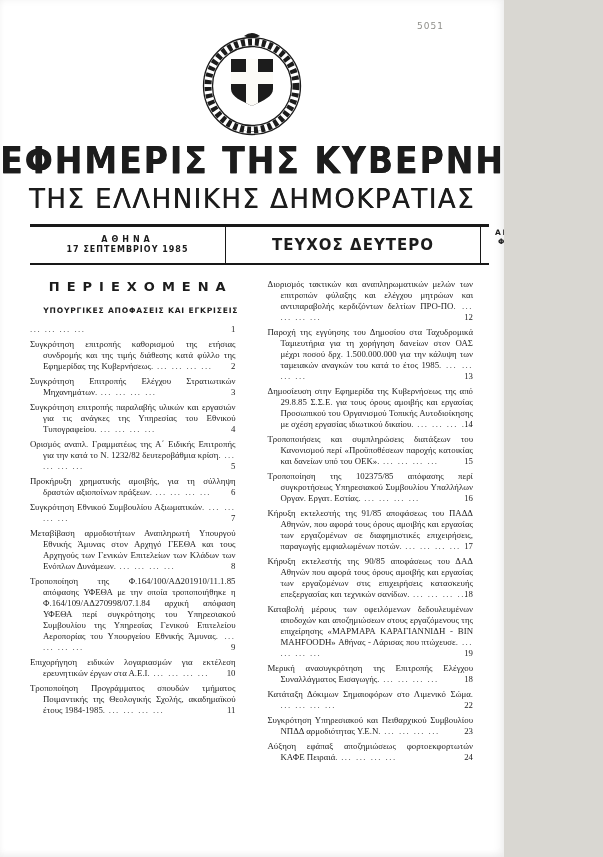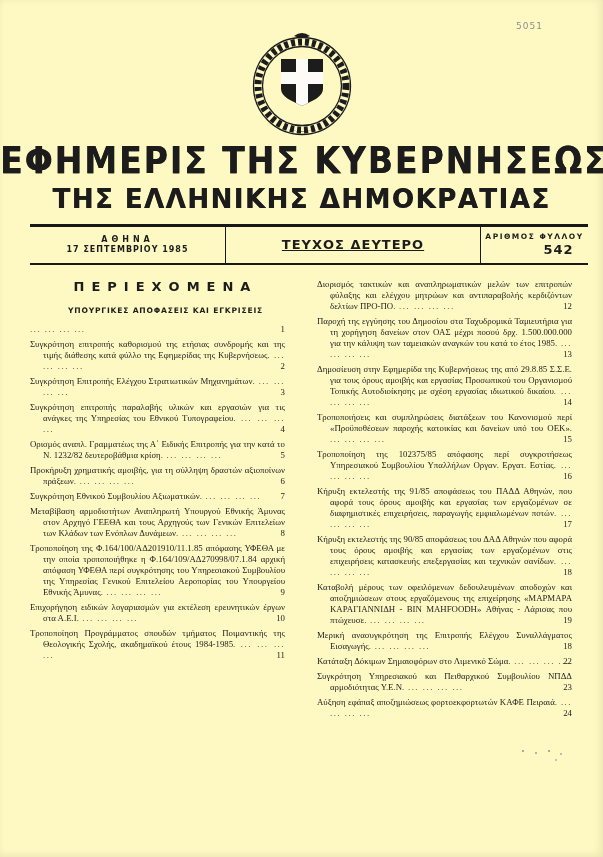--- a/index.html
+++ b/index.html
@@ -3,22 +3,22 @@
 <meta charset="utf-8">
 <style>
   html,body{margin:0;padding:0;}
   body{
     width:603px;height:857px;
     background:#d9d7d2;
     font-family:"Liberation Serif",serif;
   }
   .page{
     position:relative;
-    width:603px;height:857px;
-    background:#fef9c3;
+    width:504px;height:857px;
+    background:#ffffff;
     color:#1c1c1c;
     overflow:hidden;
     box-shadow:inset -4px 0 8px rgba(0,0,0,0.05), inset 0 -3px 6px rgba(0,0,0,0.04);
   }
   .corner-number{
     position:absolute;top:21px;right:60px;
     font-family:"DejaVu Sans",sans-serif;
     font-size:9px;color:#8f8f8a;letter-spacing:1px;
     filter:blur(0.4px);
   }
@@ -35,21 +35,21 @@
     letter-spacing:2px;
     white-space:nowrap;
     transform:scale(1,1.14);
     transform-origin:center;
     text-shadow:0.4px 0 0 #1c1c1c;
   }
   .title2{
     margin-top:5px;
     text-align:center;
     font-family:"DejaVu Sans",sans-serif;
-    font-weight:bold;
+    font-weight:normal;
     font-size:26px;
     letter-spacing:1.5px;
     white-space:nowrap;
     text-shadow:0.3px 0 0 #1c1c1c;
   }
   .band{
     margin:10px 15px 0 30px;
     display:grid;
     grid-template-columns:195px 255px 1fr;
     border-top:3px solid #181818;
@@ -60,21 +60,21 @@
   }
   .band .cell{
     display:flex;flex-direction:column;
     align-items:center;justify-content:center;
     line-height:1.25;
     text-align:center;
   }
   .band .cell + .cell{border-left:1.5px solid #181818;}
   .issue-place{font-size:8px;letter-spacing:4px;}
   .issue-date{font-size:8px;letter-spacing:1px;}
-  .issue-type{font-size:13px;letter-spacing:1px;text-decoration:underline;}
+  .issue-type{font-size:15px;letter-spacing:1px;}
   .sheet-label{font-size:7.5px;letter-spacing:1.5px;}
   .sheet-num{font-size:13px;letter-spacing:1px;margin-left:48px;}
   .contents{
     margin:14px 15px 0 30px;
     display:flex;
     gap:16px;
   }
   .col{flex:1 1 0;min-width:0;}
   .toc-heading{
     text-align:center;

